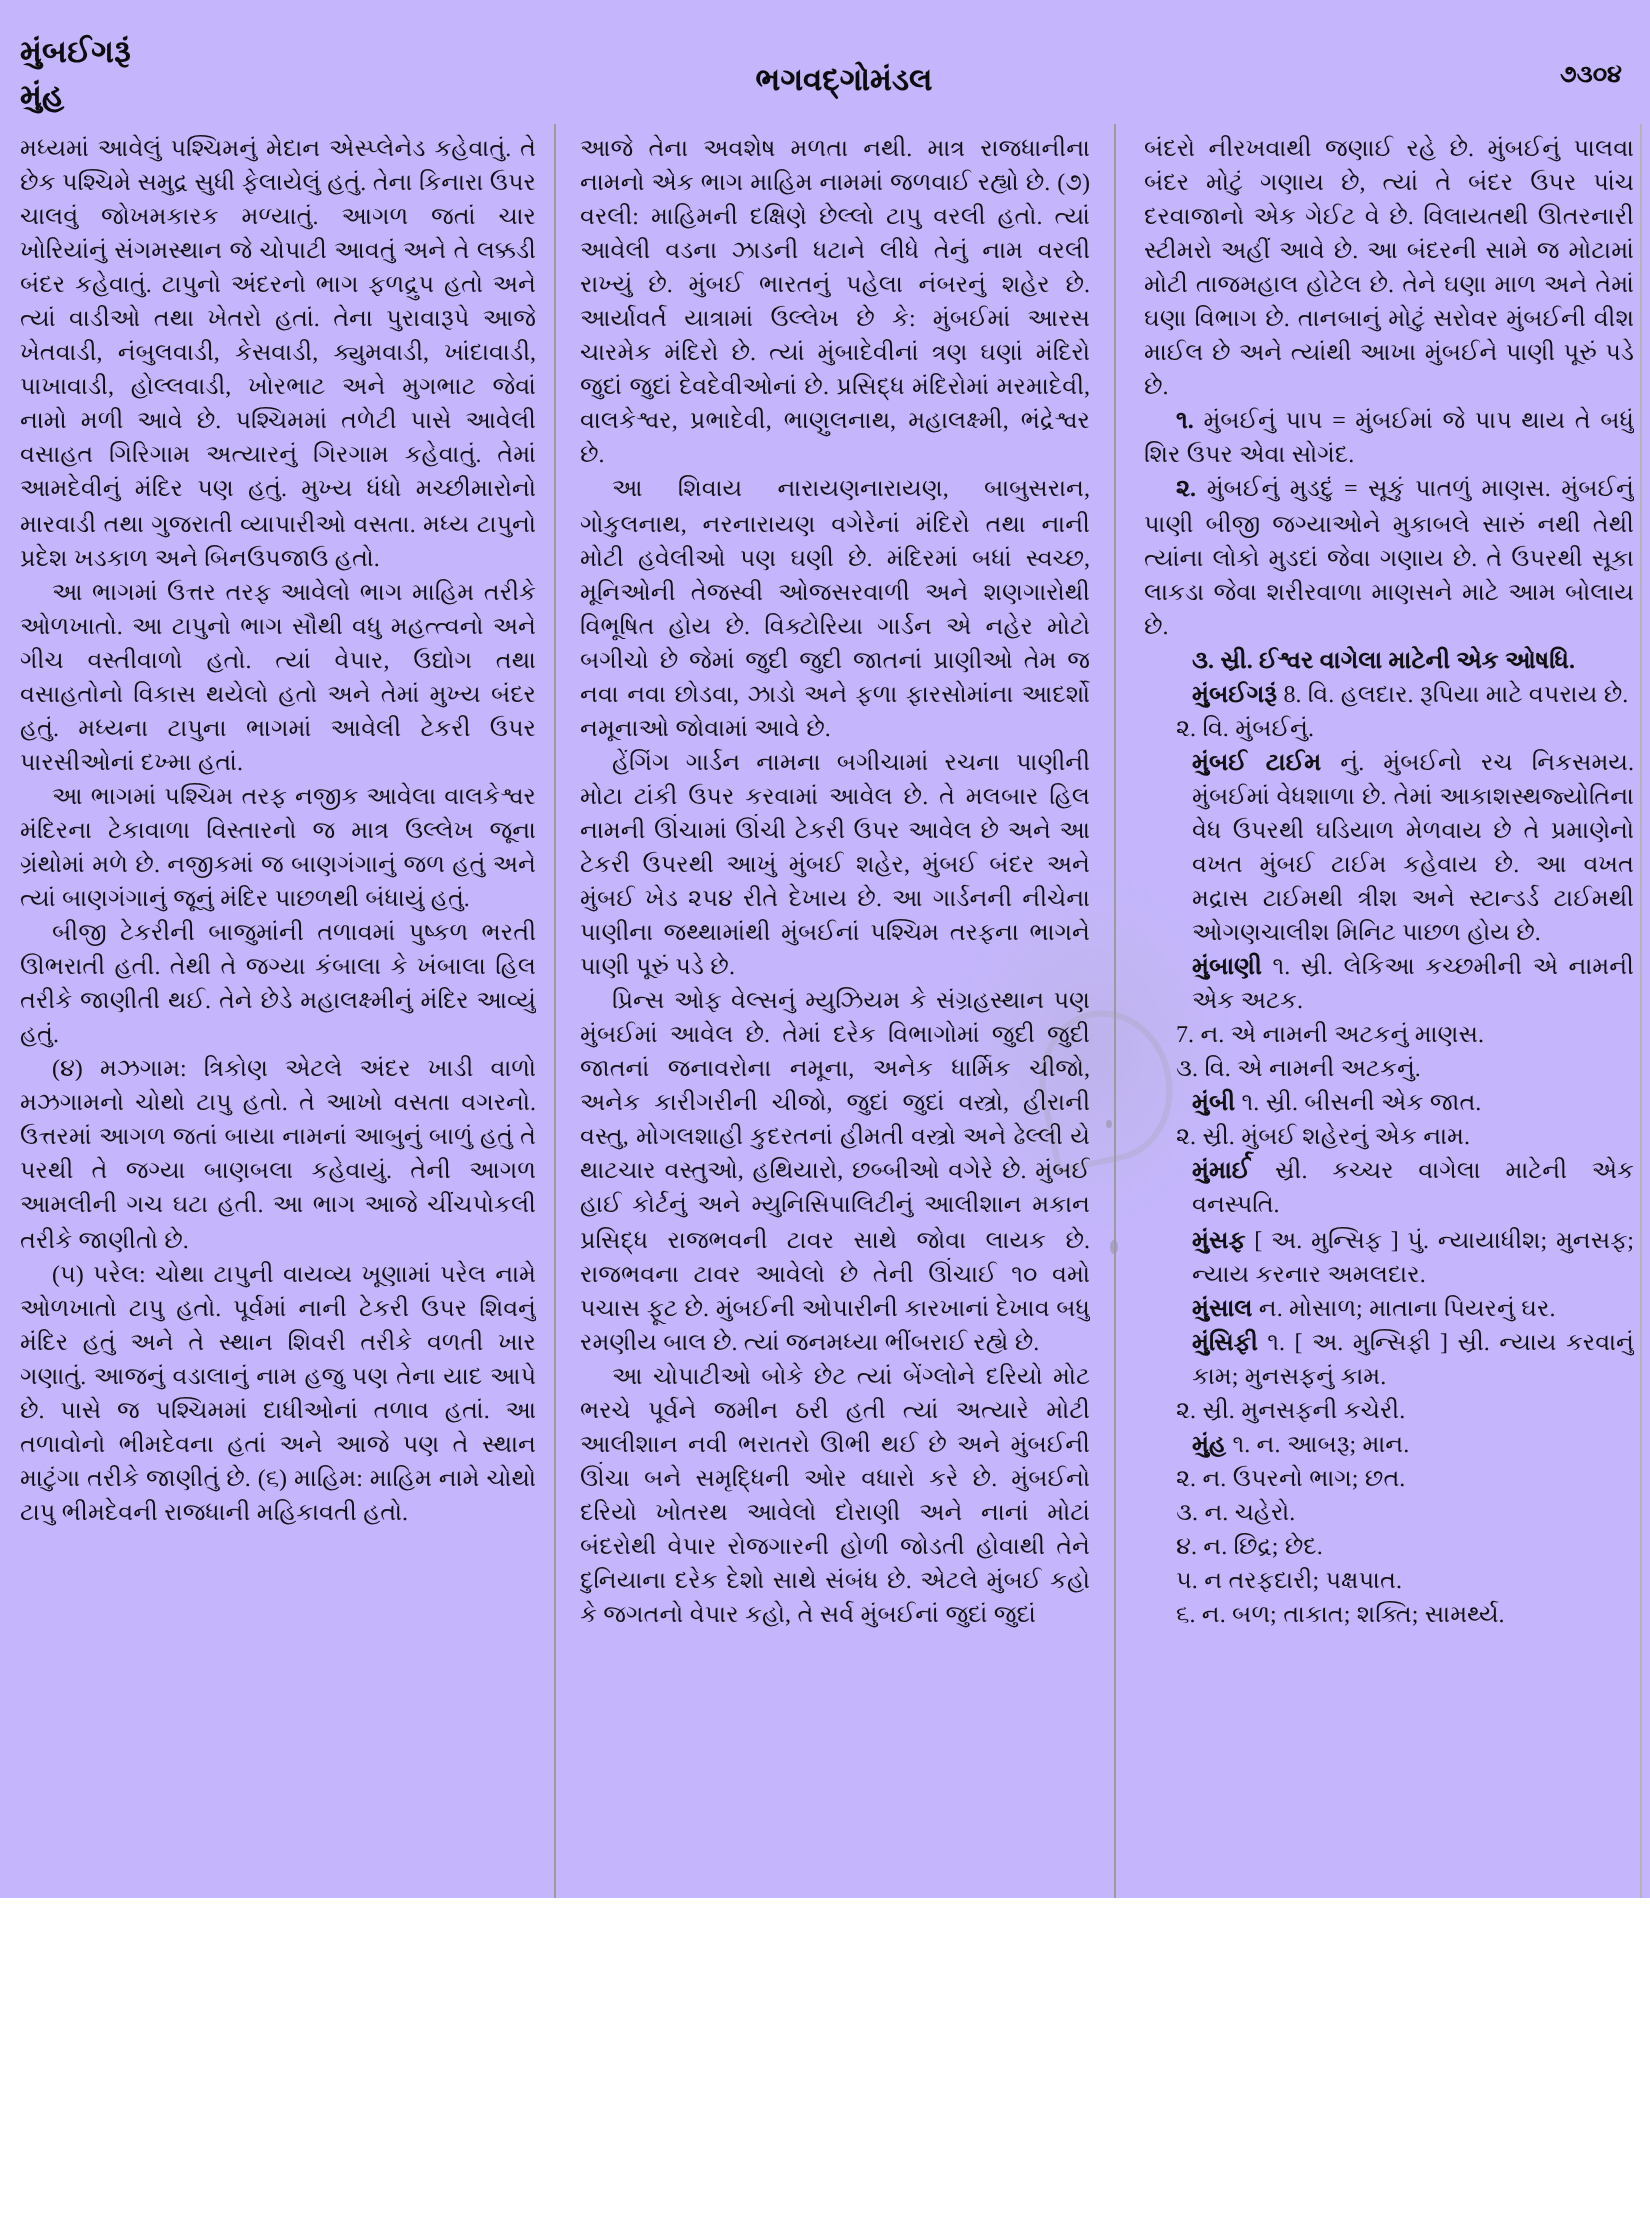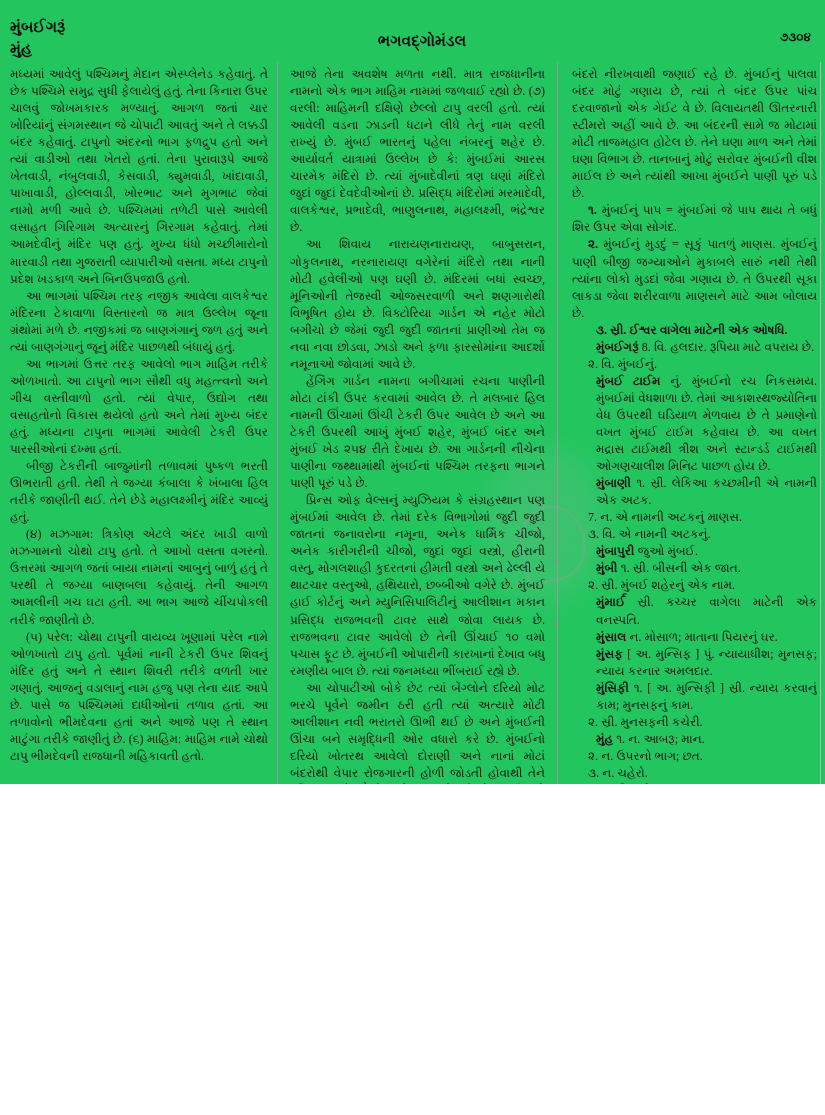--- a/index.html
+++ b/index.html
@@ -6,22 +6,22 @@
     margin: 0;
     padding: 0;
     background: #ffffff;
   }
   body {
     font-family: "Liberation Serif", "DejaVu Serif", serif;
   }
   .page {
     position: relative;
     width: 825px;
-    height: 784px;
-    background: #22c55e;
+    height: 949px;
+    background: #c4b5fd;
     overflow: hidden;
     box-sizing: border-box;
     font-family: Liberation Serif, serif;
   }
   
   .watermark {
     position: absolute;
     left: 470px;
     top: 430px;
     width: 150px;
@@ -154,22 +154,22 @@
   </div>
 
   <div class="rule" id="rule1"></div>
   <div class="rule" id="rule2"></div>
   <div class="rule" id="rule3"></div>
 
   <div class="cols">
 
     <div class="col" id="col1">
       <p class="p noind">મધ્યમાં આવેલું પશ્ચિમનું મેદાન એસ્પ્લેનેડ કહેવાતું. તે છેક પશ્ચિમે સમુદ્ર સુધી ફેલાયેલું હતું. તેના કિનારા ઉપર ચાલવું જોખમકારક મળ્યાતું. આગળ જતાં ચાર ખોરિયાંનું સંગમસ્થાન જે ચોપાટી આવતું અને તે લક્કડી બંદર કહેવાતું. ટાપુનો અંદરનો ભાગ ફળદ્રુપ હતો અને ત્યાં વાડીઓ તથા ખેતરો હતાં. તેના પુરાવારૂપે આજે ખેતવાડી, નંબુલવાડી, કેસવાડી, ક્યુમવાડી, ખાંદાવાડી, પાખાવાડી, હોલ્લવાડી, ખોરભાટ અને મુગભાટ જેવાં નામો મળી આવે છે. પશ્ચિમમાં તળેટી પાસે આવેલી વસાહત ગિરિગામ અત્યારનું ગિરગામ કહેવાતું. તેમાં આમદેવીનું મંદિર પણ હતું. મુખ્ય ધંધો મચ્છીમારોનો મારવાડી તથા ગુજરાતી વ્યાપારીઓ વસતા. મધ્ય ટાપુનો પ્રદેશ ખડકાળ અને બિનઉપજાઉ હતો.</p>
+      <p class="p">આ ભાગમાં ઉત્તર તરફ આવેલો ભાગ માહિમ તરીકે ઓળખાતો. આ ટાપુનો ભાગ સૌથી વધુ મહત્ત્વનો અને ગીચ વસ્તીવાળો હતો. ત્યાં વેપાર, ઉદ્યોગ તથા વસાહતોનો વિકાસ થયેલો હતો અને તેમાં મુખ્ય બંદર હતું. મધ્યના ટાપુના ભાગમાં આવેલી ટેકરી ઉપર પારસીઓનાં દખ્મા હતાં.</p>
       <p class="p">આ ભાગમાં પશ્ચિમ તરફ નજીક આવેલા વાલકેશ્વર મંદિરના ટેકાવાળા વિસ્તારનો જ માત્ર ઉલ્લેખ જૂના ગ્રંથોમાં મળે છે. નજીકમાં જ બાણગંગાનું જળ હતું અને ત્યાં બાણગંગાનું જૂનું મંદિર પાછળથી બંધાયું હતું.</p>
-      <p class="p">આ ભાગમાં ઉત્તર તરફ આવેલો ભાગ માહિમ તરીકે ઓળખાતો. આ ટાપુનો ભાગ સૌથી વધુ મહત્ત્વનો અને ગીચ વસ્તીવાળો હતો. ત્યાં વેપાર, ઉદ્યોગ તથા વસાહતોનો વિકાસ થયેલો હતો અને તેમાં મુખ્ય બંદર હતું. મધ્યના ટાપુના ભાગમાં આવેલી ટેકરી ઉપર પારસીઓનાં દખ્મા હતાં.</p>
       <p class="p">બીજી ટેકરીની બાજુમાંની તળાવમાં પુષ્કળ ભરતી ઊભરાતી હતી. તેથી તે જગ્યા કંબાલા કે ખંબાલા હિલ તરીકે જાણીતી થઈ. તેને છેડે મહાલક્ષ્મીનું મંદિર આવ્યું હતું.</p>
       <p class="p">(૪) મઝગામ: ત્રિકોણ એટલે અંદર ખાડી વાળો મઝગામનો ચોથો ટાપુ હતો. તે આખો વસતા વગરનો. ઉત્તરમાં આગળ જતાં બાયા નામનાં આબુનું બાળું હતું તે પરથી તે જગ્યા બાણબલા કહેવાયું. તેની આગળ આમલીની ગચ ઘટા હતી. આ ભાગ આજે ચીંચપોકલી તરીકે જાણીતો છે.</p>
       <p class="p">(૫) પરેલ: ચોથા ટાપુની વાયવ્ય ખૂણામાં પરેલ નામે ઓળખાતો ટાપુ હતો. પૂર્વમાં નાની ટેકરી ઉપર શિવનું મંદિર હતું અને તે સ્થાન શિવરી તરીકે વળતી ખાર ગણાતું. આજનું વડાલાનું નામ હજુ પણ તેના યાદ આપે છે. પાસે જ પશ્ચિમમાં દાધીઓનાં તળાવ હતાં. આ તળાવોનો ભીમદેવના હતાં અને આજે પણ તે સ્થાન માટુંગા તરીકે જાણીતું છે. (૬) માહિમ: માહિમ નામે ચોથો ટાપુ ભીમદેવની રાજધાની મહિકાવતી હતો.</p>
     </div>
 
     <div class="col" id="col2">
       <p class="p noind">આજે તેના અવશેષ મળતા નથી. માત્ર રાજધાનીના નામનો એક ભાગ માહિમ નામમાં જળવાઈ રહ્યો છે. (૭) વરલી: માહિમની દક્ષિણે છેલ્લો ટાપુ વરલી હતો. ત્યાં આવેલી વડના ઝાડની ધટાને લીધે તેનું નામ વરલી રાખ્યું છે. મુંબઈ ભારતનું પહેલા નંબરનું શહેર છે. આર્યાવર્ત યાત્રામાં ઉલ્લેખ છે કે: મુંબઈમાં આરસ ચારમેક મંદિરો છે. ત્યાં મુંબાદેવીનાં ત્રણ ઘણાં મંદિરો જુદાં જુદાં દેવદેવીઓનાં છે. પ્રસિદ્ધ મંદિરોમાં મરમાદેવી, વાલકેશ્વર, પ્રભાદેવી, ભાણુલનાથ, મહાલક્ષ્મી, ભંદ્રેશ્વર છે.</p>
       <p class="p">આ શિવાય નારાયણનારાયણ, બાબુસરાન, ગોકુલનાથ, નરનારાયણ વગેરેનાં મંદિરો તથા નાની મોટી હવેલીઓ પણ ઘણી છે. મંદિરમાં બધાં સ્વચ્છ, મૂનિઓની તેજસ્વી ઓજસરવાળી અને શણગારોથી વિભૂષિત હોય છે. વિક્ટોરિયા ગાર્ડન એ નહેર મોટો બગીચો છે જેમાં જુદી જુદી જાતનાં પ્રાણીઓ તેમ જ નવા નવા છોડવા, ઝાડો અને ફળા ફારસોમાંના આદર્શો નમૂનાઓ જોવામાં આવે છે.</p>
       <p class="p">હેંગિંગ ગાર્ડન નામના બગીચામાં રચના પાણીની મોટા ટાંકી ઉપર કરવામાં આવેલ છે. તે મલબાર હિલ નામની ઊંચામાં ઊંચી ટેકરી ઉપર આવેલ છે અને આ ટેકરી ઉપરથી આખું મુંબઈ શહેર, મુંબઈ બંદર અને મુંબઈ ખેડ ૨૫૪ રીતે દેખાય છે. આ ગાર્ડનની નીચેના પાણીના જથ્થામાંથી મુંબઈનાં પશ્ચિમ તરફના ભાગને પાણી પૂરું પડે છે.</p>
       <p class="p">પ્રિન્સ ઓફ વેલ્સનું મ્યુઝિયમ કે સંગ્રહસ્થાન પણ મુંબઈમાં આવેલ છે. તેમાં દરેક વિભાગોમાં જુદી જુદી જાતનાં જનાવરોના નમૂના, અનેક ધાર્મિક ચીજો, અનેક કારીગરીની ચીજો, જુદાં જુદાં વસ્ત્રો, હીરાની વસ્તુ, મોગલશાહી કુદરતનાં હીમતી વસ્ત્રો અને ઢેલ્લી યે થાટચાર વસ્તુઓ, હથિયારો, છબ્બીઓ વગેરે છે. મુંબઈ હાઈ કોર્ટનું અને મ્યુનિસિપાલિટીનું આલીશાન મકાન પ્રસિદ્ધ રાજભવની ટાવર સાથે જોવા લાયક છે. રાજભવના ટાવર આવેલો છે તેની ઊંચાઈ ૧૦ વમો પચાસ ફૂટ છે. મુંબઈની ઓપારીની કારખાનાં દેખાવ બધુ રમણીય બાલ છે. ત્યાં જનમધ્યા ભીંબરાઈ રહ્યે છે.</p>
@@ -203,44 +203,40 @@
         <span>નું. મુંબઈનો રચ નિકસમય. મુંબઈમાં વેધશાળા છે. તેમાં આકાશસ્થજ્યોતિના વેધ ઉપરથી ઘડિયાળ મેળવાય છે તે પ્રમાણેનો વખત મુંબઈ ટાઈમ કહેવાય છે. આ વખત મદ્રાસ ટાઈમથી ત્રીશ અને સ્ટાન્ડર્ડ ટાઈમથી ઓગણચાલીશ મિનિટ પાછળ હોય છે.</span>
       </p>
 
       <p class="p hang">
         <span class="hw">મુંબાણી</span>
         <span>૧. સ્રી. લેકિઆ કચ્છમીની એ નામની એક અટક.</span>
       </p>
       <p class="sub">7. ન. એ નામની અટકનું માણસ.</p>
       <p class="sub">૩. વિ. એ નામની અટકનું.</p>
 
-      <p class="p hang">
-        <span class="hw">મુંબાપુરી</span>
-        <span>જુઓ મુંબઈ.</span>
-      </p>
 
       <p class="p hang">
         <span class="hw">મુંબી</span>
         <span>૧. સ્રી. બીસની એક જાત.</span>
       </p>
       <p class="sub">૨. સ્રી. મુંબઈ શહેરનું એક નામ.</p>
 
       <p class="p hang">
         <span class="hw">મુંમાર્ઈ</span>
         <span>સ્રી. કચ્ચર વાગેલા માટેની એક વનસ્પતિ.</span>
       </p>
 
       <p class="p hang">
+        <span class="hw">મુંસફ</span>
+        <span>[ અ. મુન્સિફ ] પું. ન્યાયાધીશ; મુનસફ; ન્યાય કરનાર અમલદાર.</span>
+      </p>
+
+      <p class="p hang">
         <span class="hw">મુંસાલ</span>
         <span>ન. મોસાળ; માતાના પિયરનું ઘર.</span>
-      </p>
-
-      <p class="p hang">
-        <span class="hw">મુંસફ</span>
-        <span>[ અ. મુન્સિફ ] પું. ન્યાયાધીશ; મુનસફ; ન્યાય કરનાર અમલદાર.</span>
       </p>
 
       <p class="p hang">
         <span class="hw">મુંસિફી</span>
         <span>૧. [ અ. મુન્સિફી ] સ્રી. ન્યાય કરવાનું કામ; મુનસફનું કામ.</span>
       </p>
       <p class="sub">૨. સ્રી. મુનસફની કચેરી.</p>
 
       <p class="p hang">
         <span class="hw">મુંહ</span>

